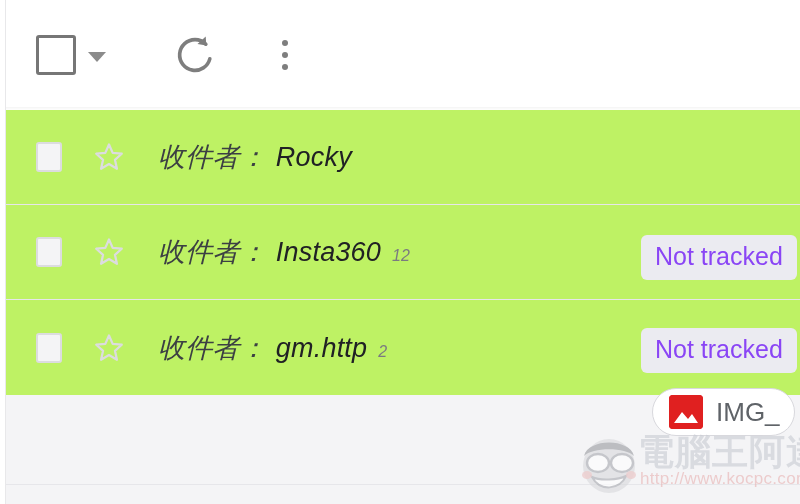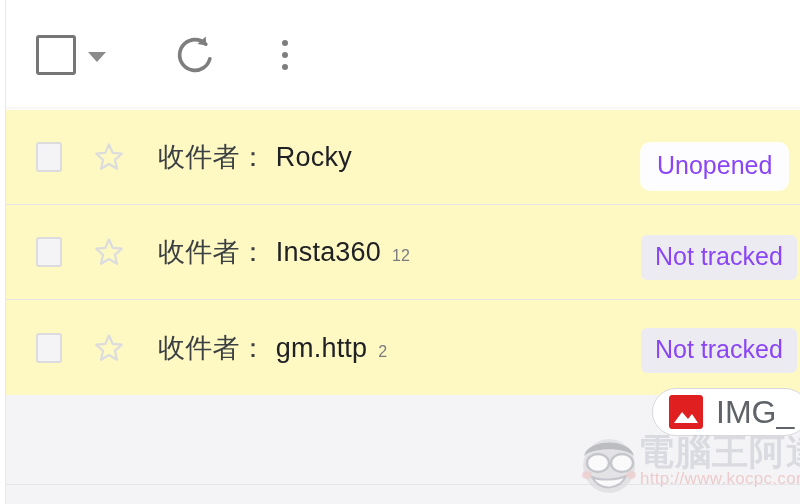--- a/index.html
+++ b/index.html
@@ -114,21 +114,22 @@
   }
 
   .row {
     position: relative;
     height: 95px;
     display: flex;
     align-items: center;
     padding-left: 30px;
     box-sizing: border-box;
     border-bottom: 1px solid #e6e6ea;
-    background: #fef9c3;
+    background: #bef264;
+    font-style: italic;
   }
   .row:nth-child(3) { border-bottom: none; }
 
   .cb-row {
     width: 26px;
     height: 30px;
     border: 2px solid #dcdcdf;
     border-radius: 3px;
     background: #f4f4f6;
     box-sizing: border-box;
@@ -212,21 +213,21 @@
   .img-icon {
     width: 34px;
     height: 34px;
     border-radius: 4px;
     background: #e02020;
     position: relative;
     overflow: hidden;
     flex: 0 0 auto;
   }
   .attach-name {
-    font-size: 32px;
+    font-size: 26px;
     color: #5f6368;
     white-space: nowrap;
   }
 
   
   .bottom-divider {
     position: absolute;
     left: 6px;
     right: 0;
     top: 484px;
@@ -336,21 +337,20 @@
       </svg>
       <div class="row-text">
         <span class="rt-label">收件者：</span>
         <span class="rt-name">gm.http</span>
         <span class="rt-count">2</span>
       </div>
     </div>
 
   </div>
 
-  <div class="badge badge-unopened">Unopened</div>
 
   <div class="badge badge-nottracked-1">Not tracked</div>
 
   <div class="badge badge-nottracked-2">Not tracked</div>
 
   <div class="attach-chip">
     <div class="img-icon">
       <svg width="34" height="34" viewBox="0 0 34 34">
         <rect x="0" y="0" width="34" height="34" fill="#e02020"></rect>
         <path d="M5 28 L13 17 L19 24 L23 19 L29 28 Z" fill="#ffffff"></path>

